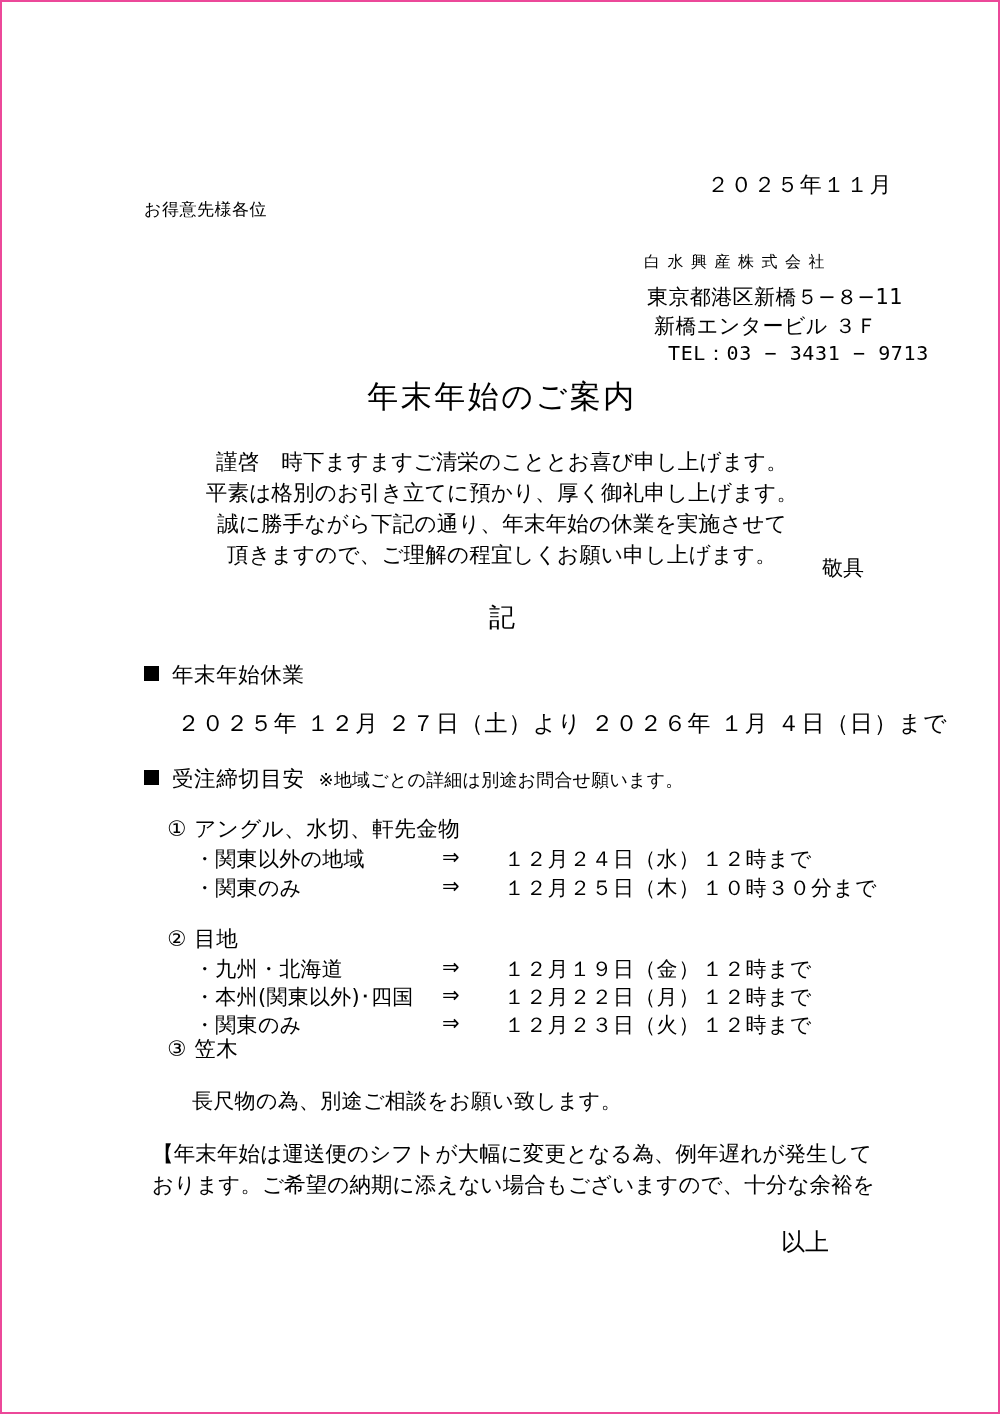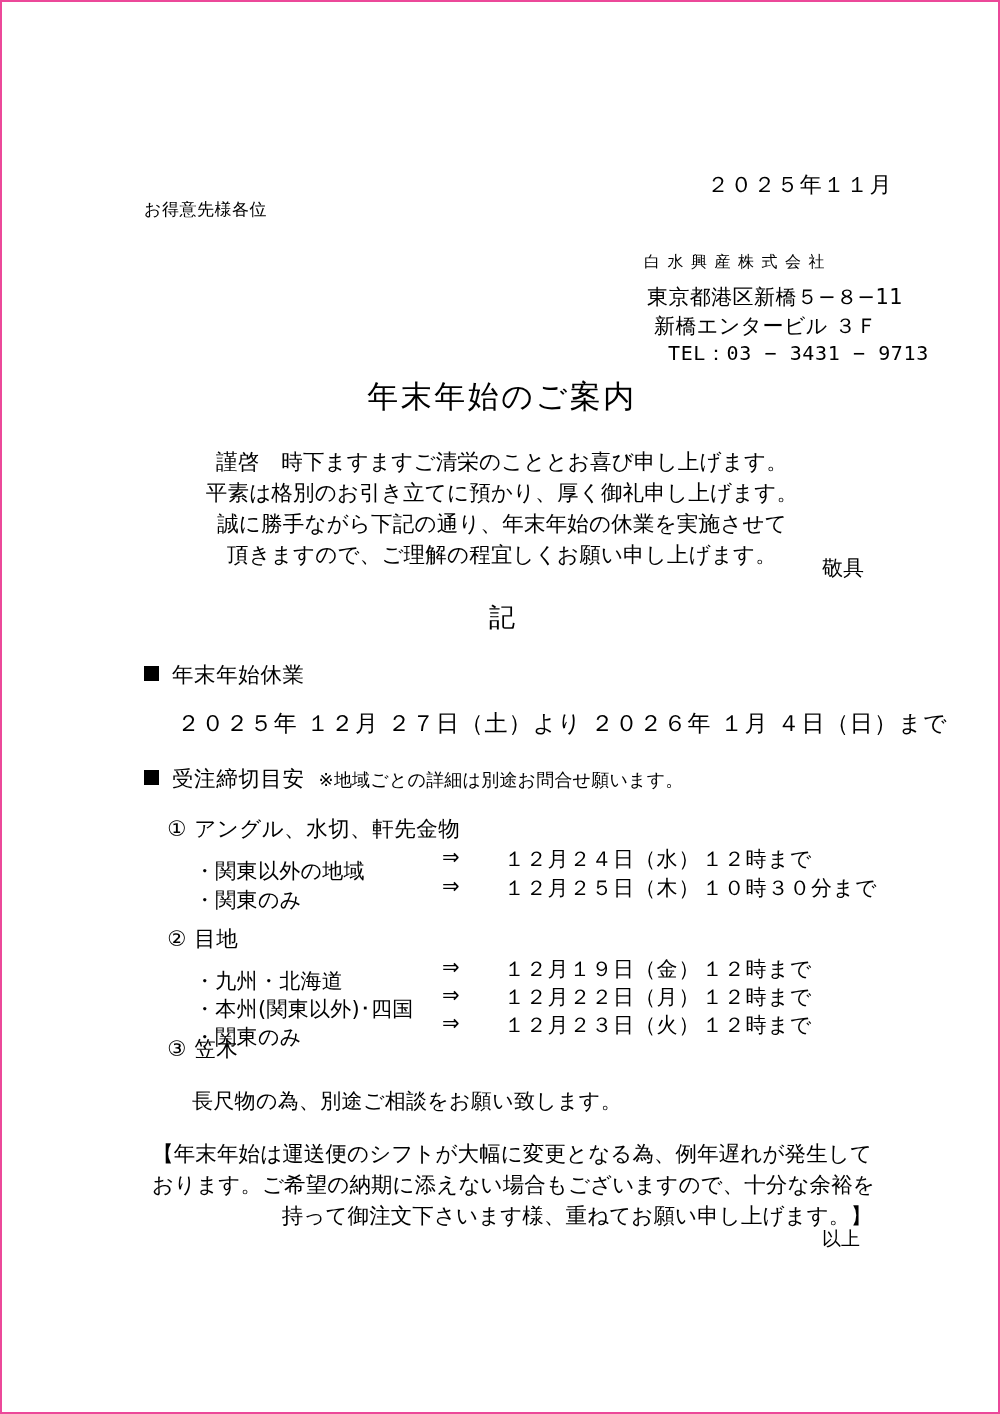--- a/index.html
+++ b/index.html
@@ -127,21 +127,21 @@
     letter-spacing: 0.5px;
   }
   .g1-title { left: 165px; top: 812px; }
   .g2-title { left: 165px; top: 922px; }
   .g3-title { left: 165px; top: 1032px; }
 
   .row {
     font-size: 21px;
     letter-spacing: 0.3px;
   }
-  .row .lbl  { position: absolute; left: 0;   top: 12px; white-space: nowrap; }
+  .row .lbl  { position: absolute; left: 0;   top: 0; white-space: nowrap; }
   .row .arr  { position: absolute; left: 248px; top: 0; }
   .row .date { position: absolute; left: 310px; top: 0; white-space: nowrap; letter-spacing: 0.8px; }
   .row .time { position: absolute; left: 508px; top: 0; white-space: nowrap; letter-spacing: 0.8px; }
   .row { position: absolute; left: 192px; height: 28px; width: 700px; }
 
   .r1a { top: 843px; }
   .r1b { top: 872px; }
   .r2a { top: 953px; }
   .r2b { top: 981px; }
   .r2c { top: 1009px; }
@@ -157,22 +157,22 @@
     position: absolute;
     left: 150px; top: 1136px;
     width: 720px;
     font-size: 21.5px;
     line-height: 31px;
     letter-spacing: 0.1px;
   }
   .notice div { white-space: nowrap; text-align: right; }
 
   .ijou {
-    left: 820px; top: 1224px;
-    font-size: 19px;
+    left: 779px; top: 1224px;
+    font-size: 24px;
   }
 </style>
 </head>
 <body>
 
 <div class="page">
   <div class="sheet">
 
     <div class="abs jp doc-date">２０２５年１１月</div>
 
@@ -257,19 +257,18 @@
     <div class="abs jp grp-title g3-title">
       <span>③</span>
       <span>笠木</span>
     </div>
 
     <div class="abs jp g3-body">長尺物の為、別途ご相談をお願い致します。</div>
 
     <div class="notice jp">
       <div>【年末年始は運送便のシフトが大幅に変更となる為、例年遅れが発生して</div>
       <div>おります。ご希望の納期に添えない場合もございますので、十分な余裕を</div>
-      <div>持って御注文下さいます様、重ねてお願い申し上げます。】</div>
     </div>
 
     <div class="abs jp ijou">以上</div>
 
   </div>
 </div>
 
 </body></html>

